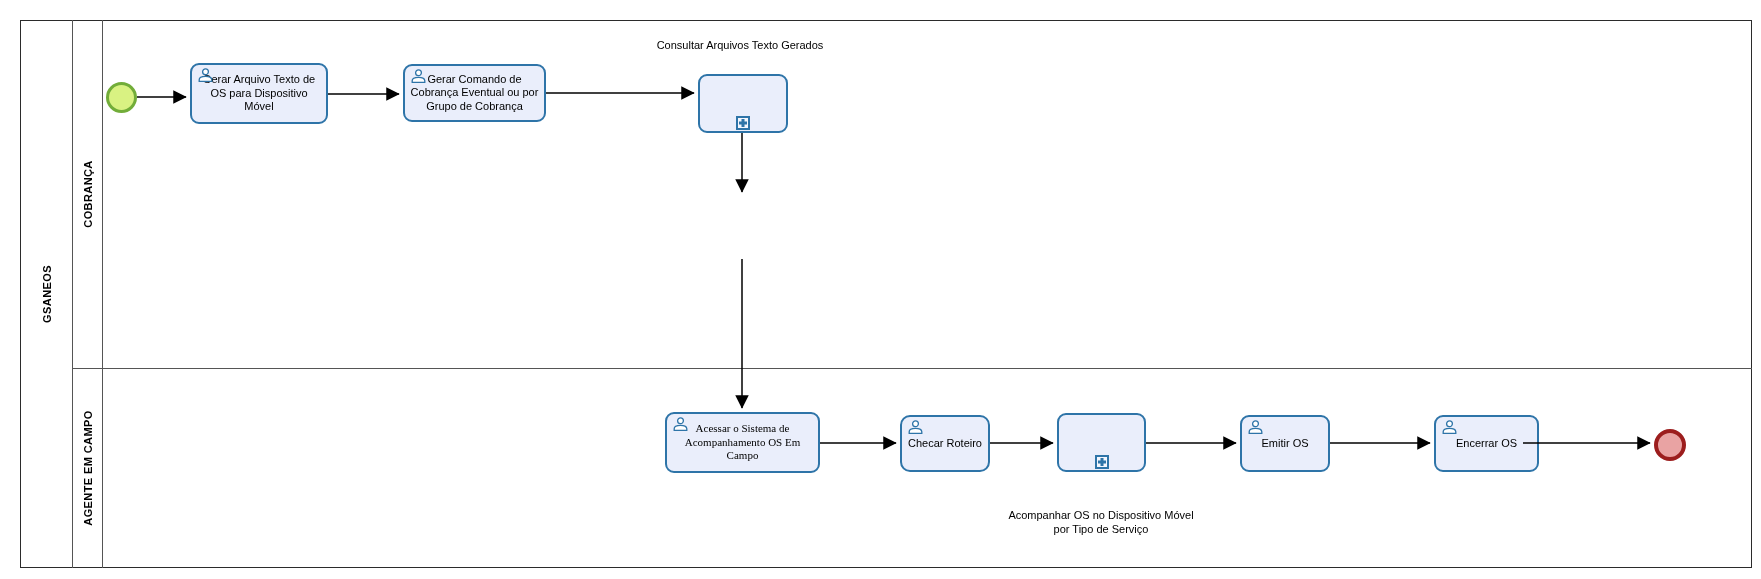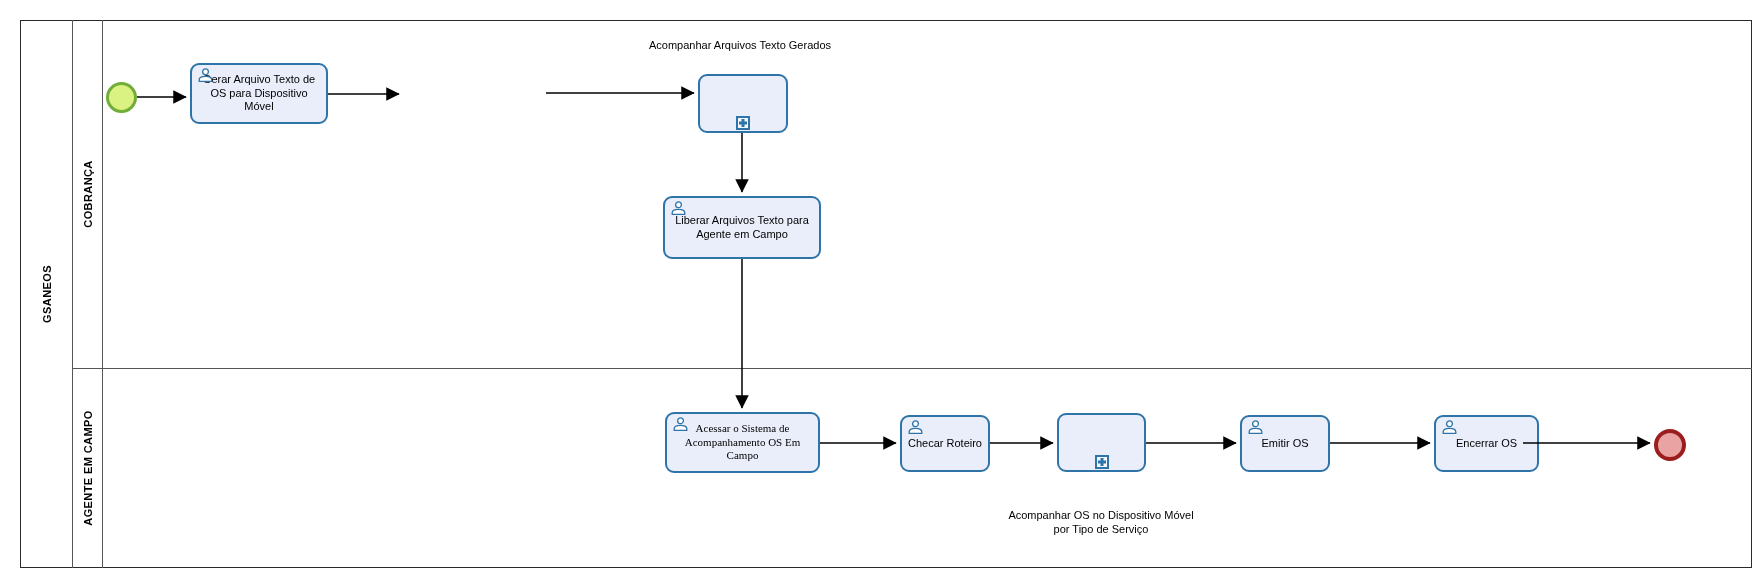--- a/index.html
+++ b/index.html
@@ -77,47 +77,47 @@
   <div class="task" style="left:190px; top:63px; width:138px; height:61px;">
     <span class="user-icon">
       <svg width="17" height="14" viewBox="0 0 17 14">
         <circle cx="8.5" cy="3.8" r="2.9" fill="#ffffff" stroke="#2e74a8" stroke-width="1.3"></circle>
         <path d="M2.2 13.4 v-1.6 c0-2.5 2.8-3.5 6.3-3.5 s6.3 1 6.3 3.5 v1.6 z" fill="#ffffff" stroke="#2e74a8" stroke-width="1.3"></path>
       </svg>
     </span>
     <span>Gerar Arquivo Texto de OS para Dispositivo Móvel</span>
   </div>
 
-
-  <div class="free-label" style="left:610px; top:39px; width:260px;">Acompanhar Arquivos Texto Gerados</div>
-  <div class="subprocess" style="left:698px; top:74px; width:90px; height:59px;">
-    <span class="sub-marker"></span>
-  </div>
-
-  <div class="task" style="left:663px; top:196px; width:158px; height:63px;">
+  <div class="task" style="left:403px; top:64px; width:143px; height:58px;">
     <span class="user-icon">
       <svg width="17" height="14" viewBox="0 0 17 14">
         <circle cx="8.5" cy="3.8" r="2.9" fill="#ffffff" stroke="#2e74a8" stroke-width="1.3"></circle>
         <path d="M2.2 13.4 v-1.6 c0-2.5 2.8-3.5 6.3-3.5 s6.3 1 6.3 3.5 v1.6 z" fill="#ffffff" stroke="#2e74a8" stroke-width="1.3"></path>
       </svg>
     </span>
-    <span>Liberar Arquivos Texto para Agente em Campo</span>
+    <span>Gerar Comando de Cobrança Eventual ou por Grupo de Cobrança</span>
   </div>
+
+  <div class="free-label" style="left:610px; top:39px; width:260px;">Consultar Arquivos Texto Gerados</div>
+  <div class="subprocess" style="left:698px; top:74px; width:90px; height:59px;">
+    <span class="sub-marker"></span>
+  </div>
+
 
   <div class="task" style="left:665px; top:412px; width:155px; height:61px;font-family:Liberation Serif, serif;">
     <span class="user-icon">
       <svg width="17" height="14" viewBox="0 0 17 14">
         <circle cx="8.5" cy="3.8" r="2.9" fill="#ffffff" stroke="#2e74a8" stroke-width="1.3"></circle>
         <path d="M2.2 13.4 v-1.6 c0-2.5 2.8-3.5 6.3-3.5 s6.3 1 6.3 3.5 v1.6 z" fill="#ffffff" stroke="#2e74a8" stroke-width="1.3"></path>
       </svg>
     </span>
     <span>Acessar o Sistema de Acompanhamento OS Em Campo</span>
   </div>
 
-  <div class="task" style="left:900px; top:415px; width:90px; height:57px;">
+  <div class="task" style="left:900px; top:415px; width:90px; height:57px;border-radius:10px;">
     <span class="user-icon">
       <svg width="17" height="14" viewBox="0 0 17 14">
         <circle cx="8.5" cy="3.8" r="2.9" fill="#ffffff" stroke="#2e74a8" stroke-width="1.3"></circle>
         <path d="M2.2 13.4 v-1.6 c0-2.5 2.8-3.5 6.3-3.5 s6.3 1 6.3 3.5 v1.6 z" fill="#ffffff" stroke="#2e74a8" stroke-width="1.3"></path>
       </svg>
     </span>
     <span>Checar Roteiro</span>
   </div>
 
   <div class="subprocess" style="left:1057px; top:413px; width:89px; height:59px;">

